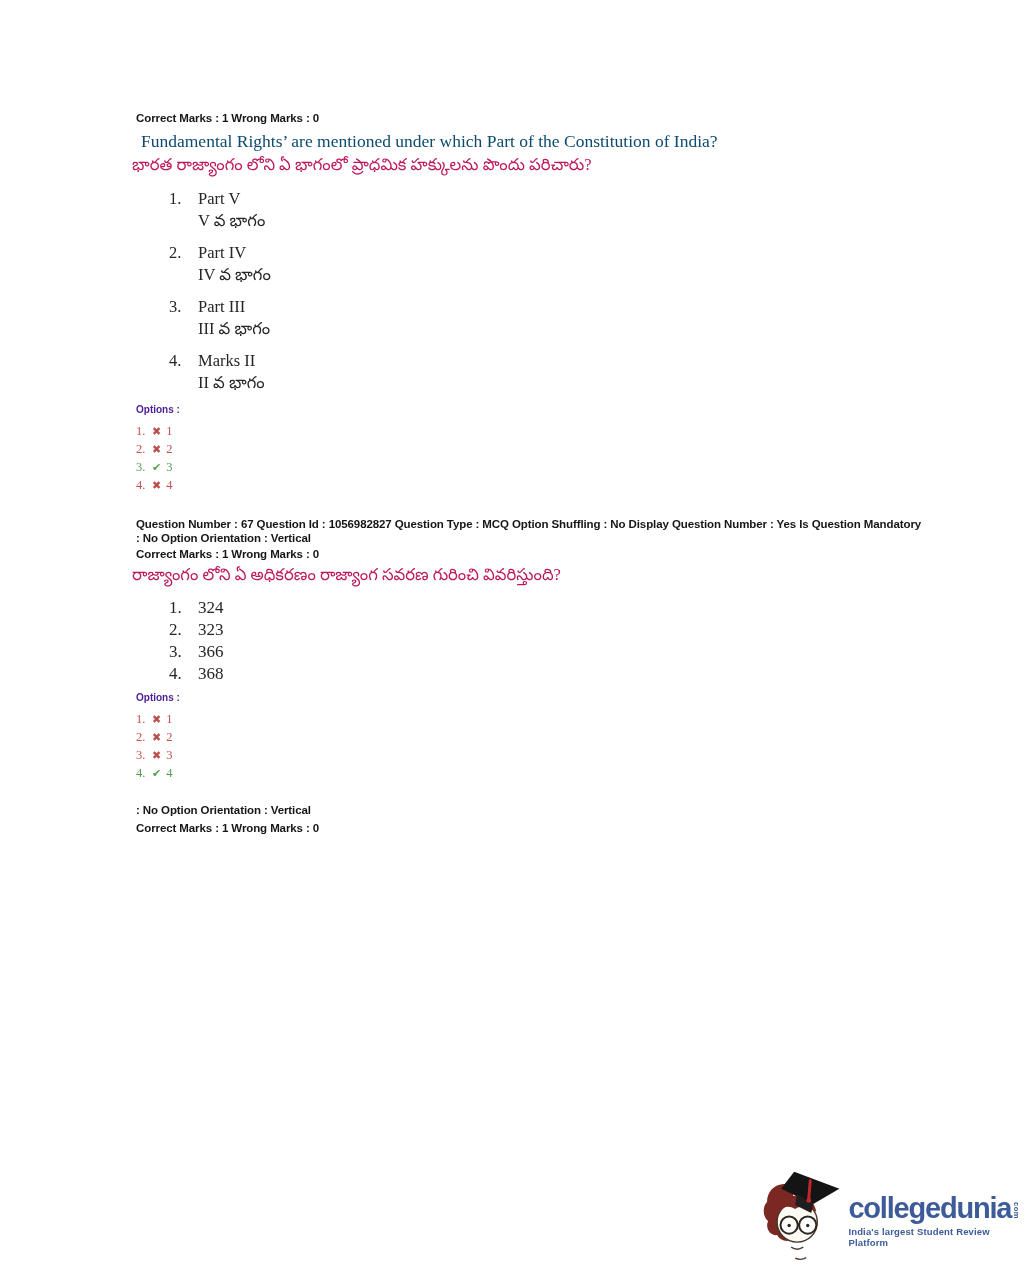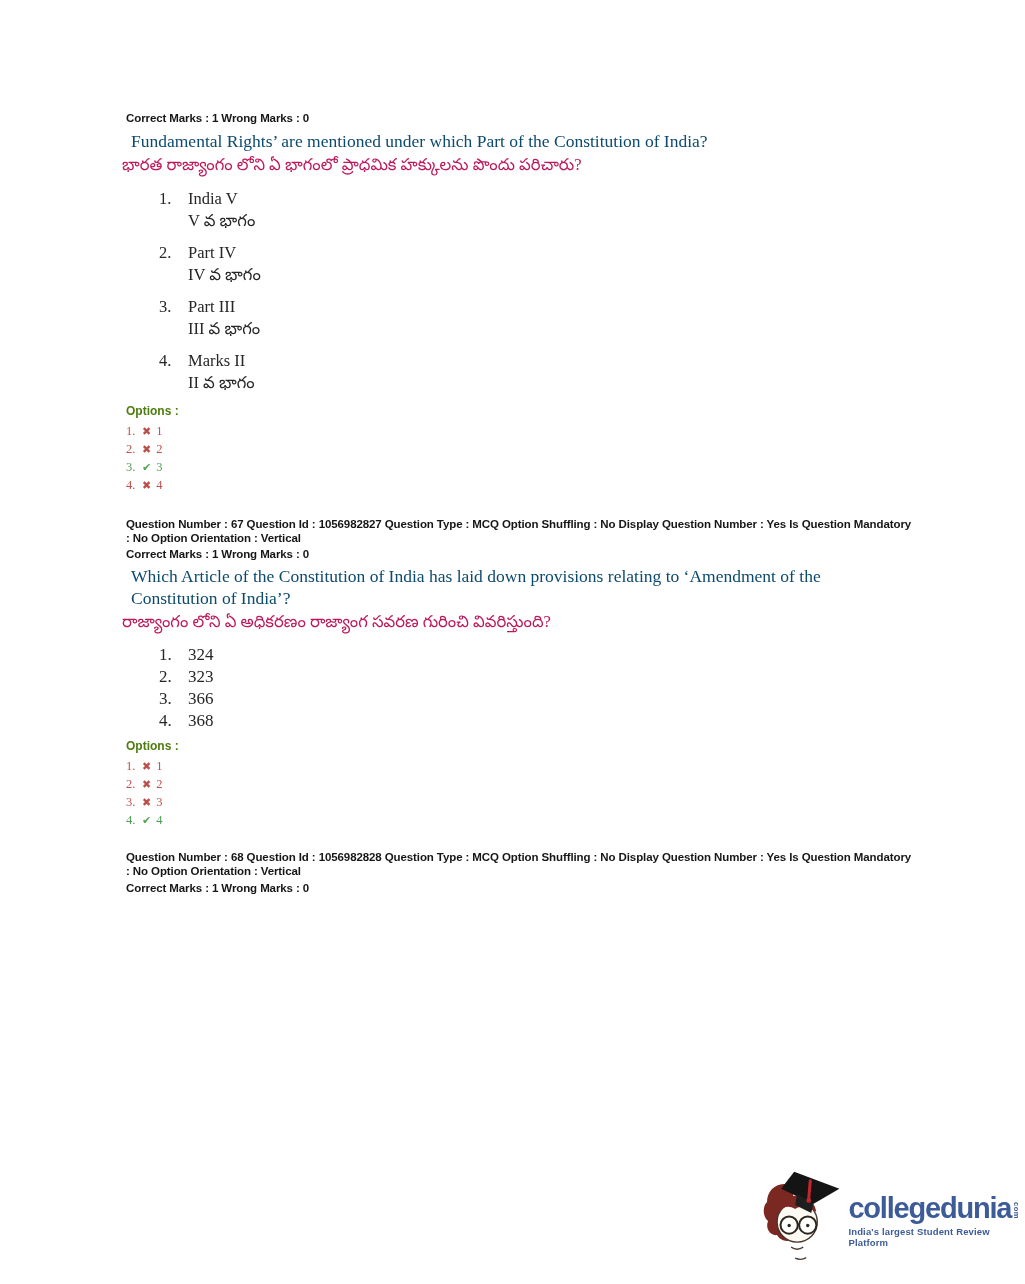--- a/index.html
+++ b/index.html
@@ -1,42 +1,42 @@
 <!DOCTYPE html>
 <html><head>
 <meta charset="utf-8">
 <style>
   html,body{margin:0;padding:0;}
   body{
     width:1025px;height:1284px;background:#ffffff;position:relative;
     font-family:"Liberation Serif","DejaVu Serif",serif;color:#2a2a2a;
     overflow:hidden;
   }
-  .content{position:absolute;left:126px;top:112px;width:790px;}
+  .content{position:absolute;left:136px;top:112px;width:790px;}
 
   .meta{
     font-family:"Liberation Sans","DejaVu Sans",sans-serif;
     font-weight:700;font-size:11.5px;line-height:13.5px;color:#161616;
     letter-spacing:-0.1px;
   }
   .marks{height:14px;}
 
   .q-en{font-size:17.5px;line-height:22px;color:#0c4a6e;width:724px;margin-left:5px;margin-top:4px;}
   .q-te{font-size:16.5px;line-height:26px;color:#be185d;margin-left:-4px;}
 
   .choices{margin-top:10px;}
   .choice{display:flex;margin-left:33px;margin-bottom:10px;font-size:16.5px;line-height:22px;color:#262626;}
   .choice-num{width:29px;flex:0 0 29px;}
   .choice-body{display:flex;flex-direction:column;}
   .choices.plain{margin-top:9px;margin-bottom:0;}
   .choices.plain .choice{margin-bottom:0;font-size:17px;}
 
   .options-label{margin-top:5px;height:16px;
     font-family:"Liberation Sans","DejaVu Sans",sans-serif;
-    font-weight:700;font-size:12px;color:#4d7c0f;}
+    font-weight:700;font-size:10px;color:#4c1d95;}
   .answers{margin-top:2px;}
   .answer-row{display:flex;align-items:center;height:18px;font-size:12.5px;}
   .ans-num{min-width:12px;}
   .ans-icon{font-family:"DejaVu Sans",sans-serif;font-size:11px;margin:0 5px 0 4px;line-height:1;}
   .answer-row.wrong{color:#c3504c;}
   .answer-row.wrong .ans-icon{color:#bc4f4a;}
   .answer-row.correct{color:#4f9b51;}
   .answer-row.correct .ans-icon{color:#55a355;}
 
   .gap-lg{margin-top:24px;}
@@ -69,21 +69,21 @@
 
   <div class="meta marks">Correct Marks : 1 Wrong Marks : 0</div>
 
   <div class="q-en">Fundamental Rights’ are mentioned under which Part of the Constitution of India?</div>
   <div class="q-te">భారత రాజ్యాంగం లోని ఏ భాగంలో ప్రాధమిక హక్కులను పొందు పరిచారు?</div>
 
   <div class="choices">
     <div class="choice">
       <span class="choice-num">1.</span>
       <span class="choice-body">
-        <span>India V</span>
+        <span>Part V</span>
         <span>V వ భాగం</span>
       </span>
     </div>
     <div class="choice">
       <span class="choice-num">2.</span>
       <span class="choice-body">
         <span>Part IV</span>
         <span>IV వ భాగం</span>
       </span>
     </div>
@@ -126,21 +126,20 @@
       <span class="ans-val">4</span>
     </div>
   </div>
 
   <div class="meta gap-lg">
     <div>Question Number : 67 Question Id : 1056982827 Question Type : MCQ Option Shuffling : No Display Question Number : Yes Is Question Mandatory</div>
     <div>: No Option Orientation : Vertical</div>
   </div>
   <div class="meta marks mt3">Correct Marks : 1 Wrong Marks : 0</div>
 
-  <div class="q-en mt3">Which Article of the Constitution of India has laid down provisions relating to ‘Amendment of the Constitution of India’?</div>
   <div class="q-te">రాజ్యాంగం లోని ఏ అధికరణం రాజ్యాంగ సవరణ గురించి వివరిస్తుంది?</div>
 
   <div class="choices plain">
     <div class="choice">
       <span class="choice-num">1.</span>
       <span>324</span>
     </div>
     <div class="choice">
       <span class="choice-num">2.</span>
       <span>323</span>
@@ -173,21 +172,20 @@
       <span class="ans-val">3</span>
     </div>
     <div class="answer-row correct">
       <span class="ans-num">4.</span>
       <span class="ans-icon">✔</span>
       <span class="ans-val">4</span>
     </div>
   </div>
 
   <div class="meta gap-md">
-    <div>Question Number : 68 Question Id : 1056982828 Question Type : MCQ Option Shuffling : No Display Question Number : Yes Is Question Mandatory</div>
     <div>: No Option Orientation : Vertical</div>
   </div>
   <div class="meta marks mt4">Correct Marks : 1 Wrong Marks : 0</div>
 
 </div>
 
 <div class="logo">
   <svg width="90" height="96" viewBox="0 0 86 92">
 
     <path d="M32 16 C18 10 7 20 7 32 C2 37 3 47 8 51 C5 58 10 66 17 65 C20 71 29 73 33 68 C36 60 36 46 34 36 Z" fill="#7c2822"></path>

